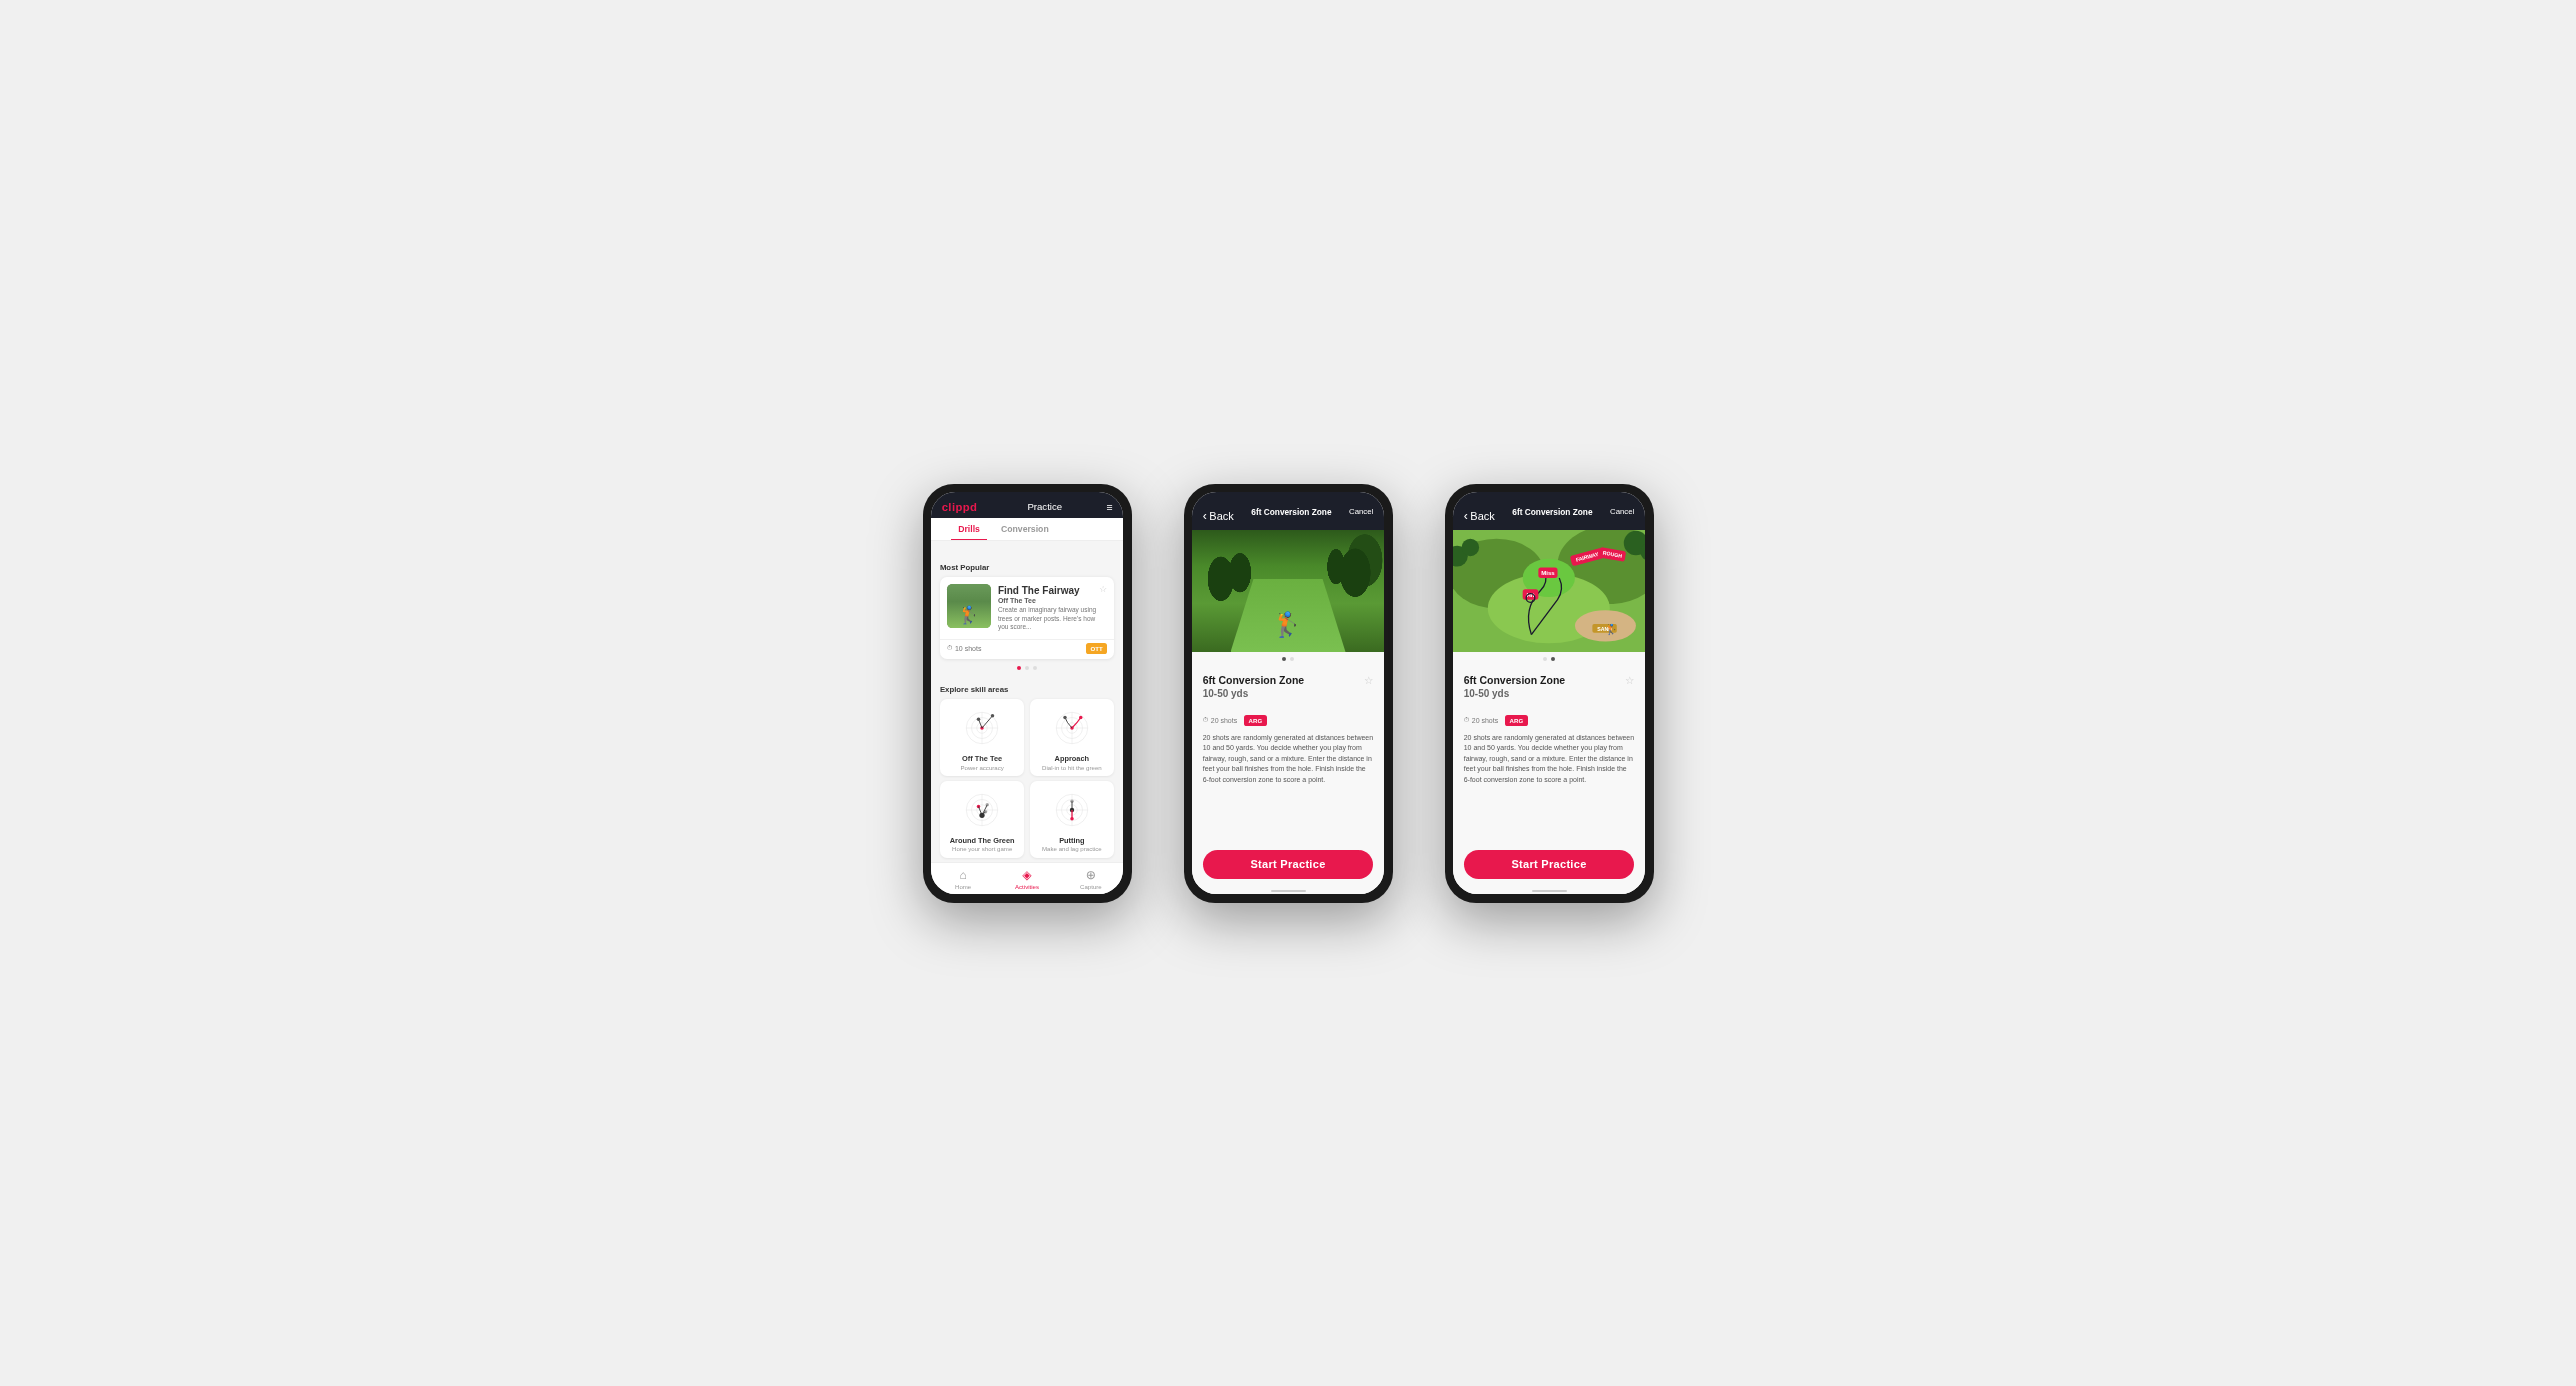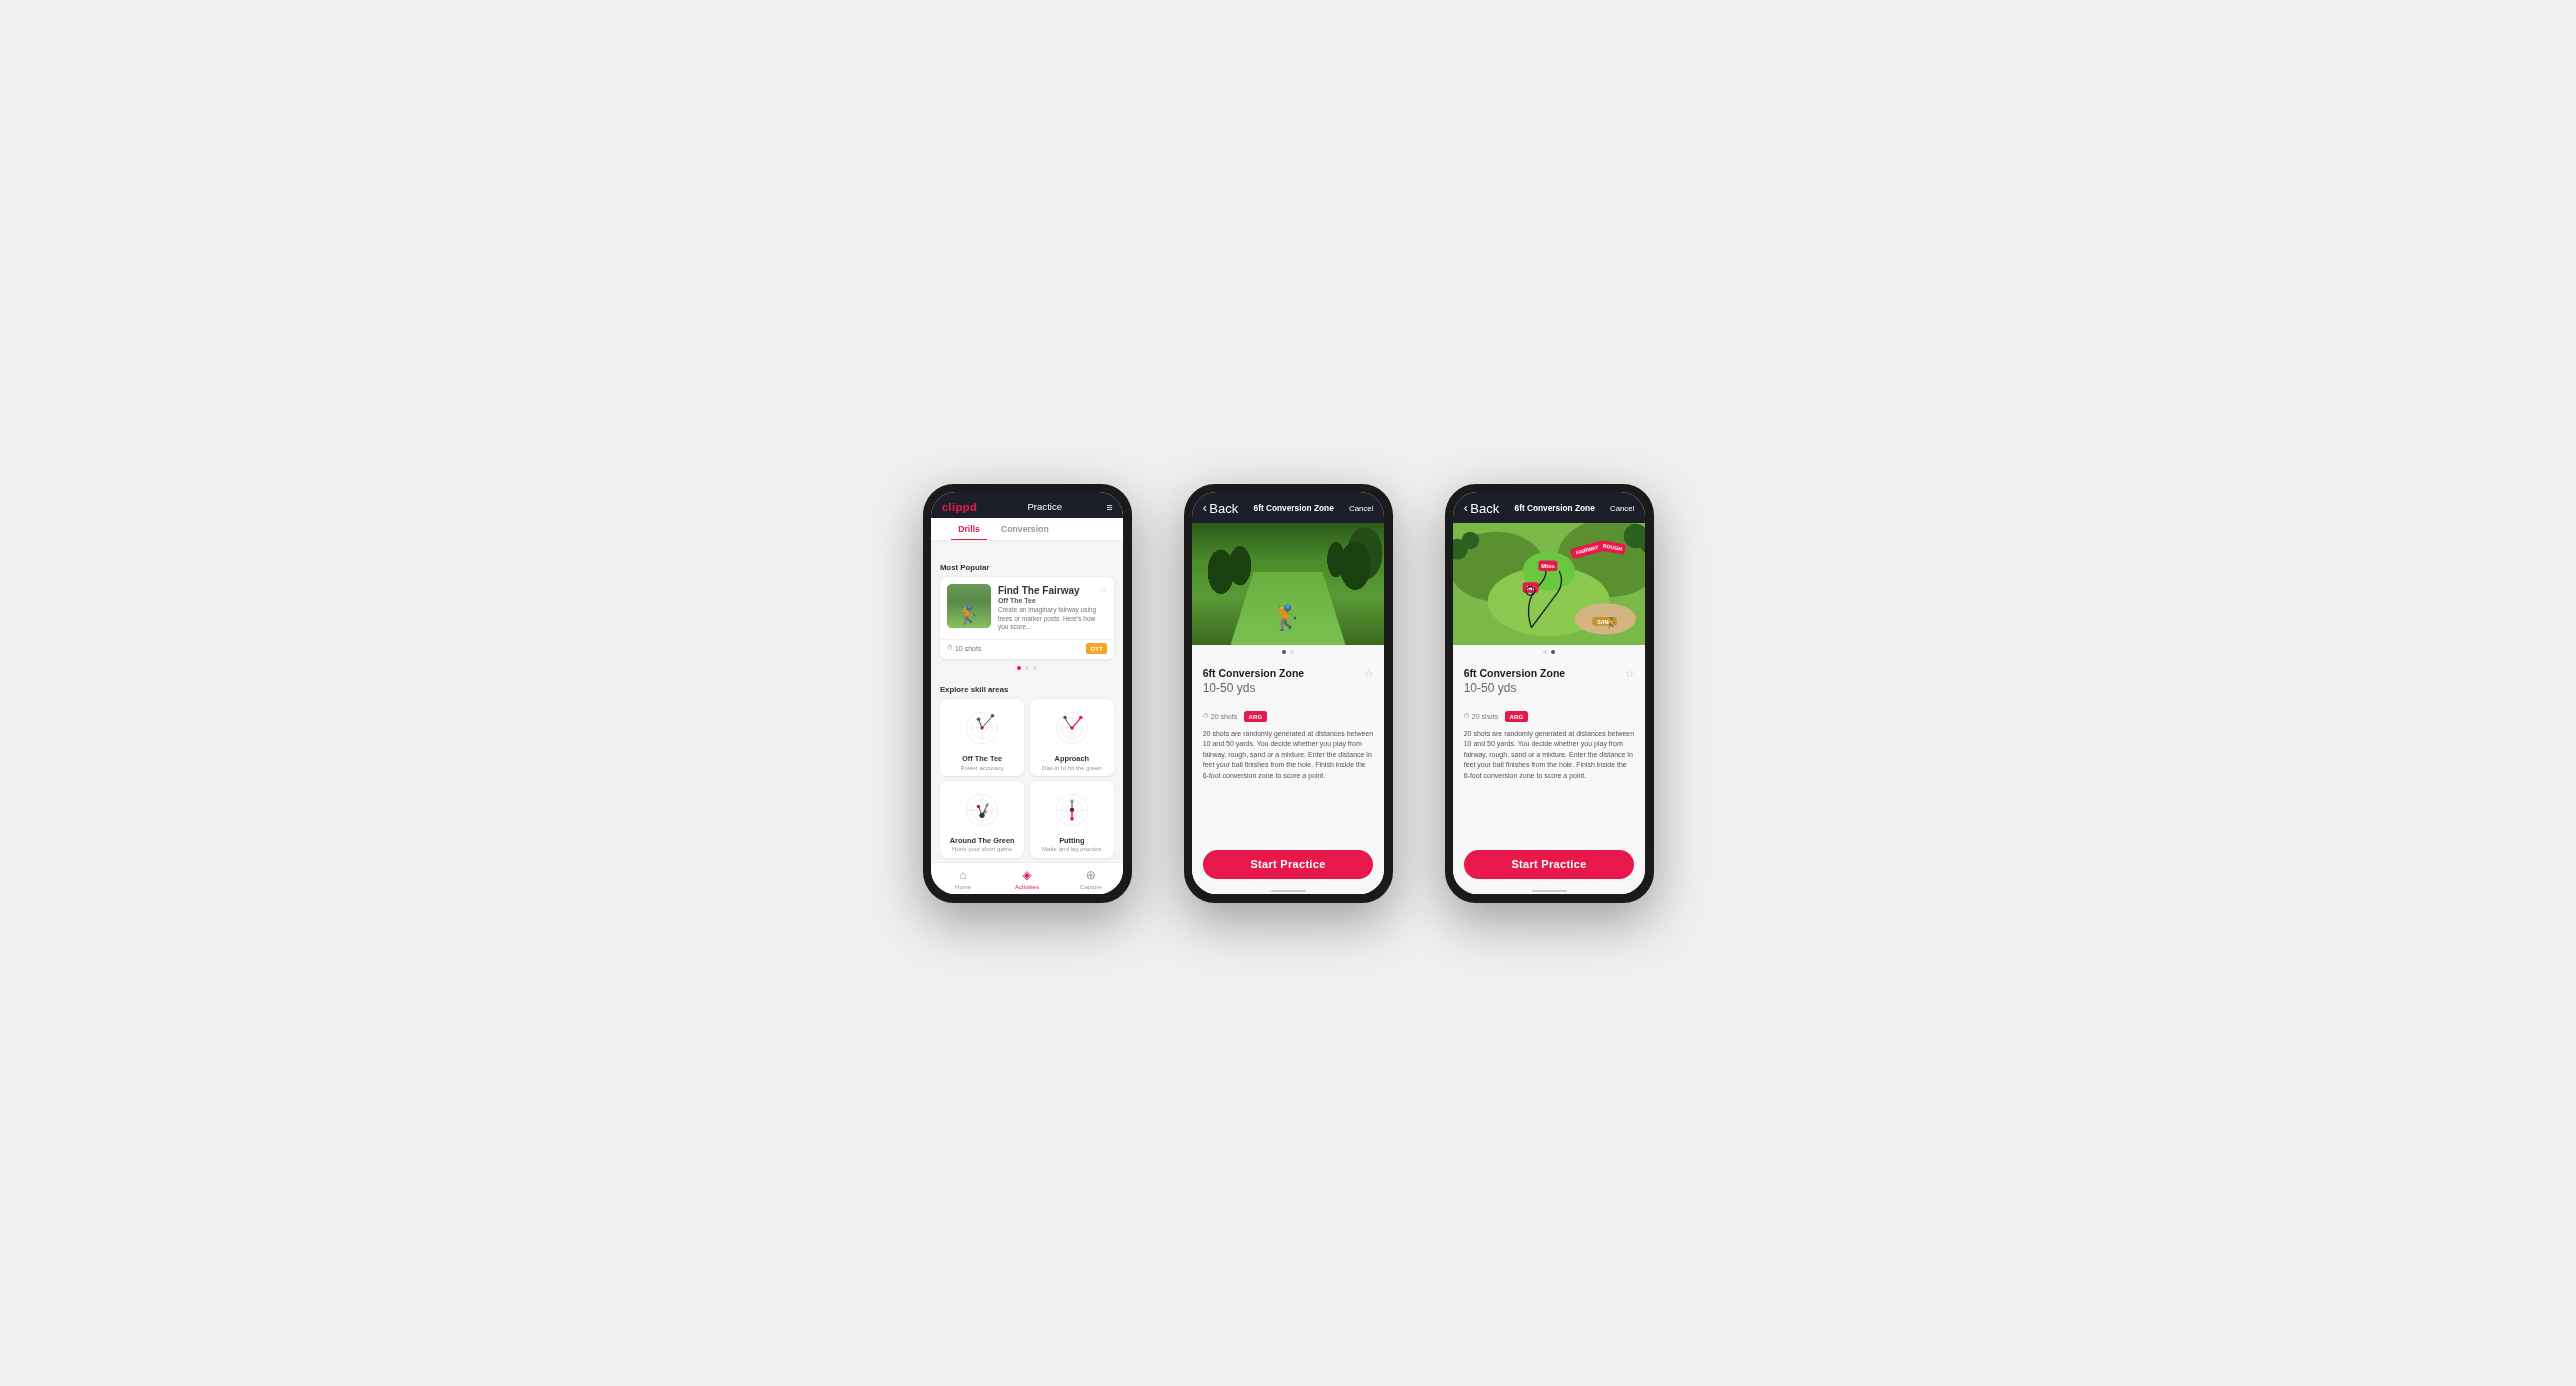--- a/index.html
+++ b/index.html
@@ -311,24 +311,25 @@
     .p2-header {
       background: #1c1f2a;
       padding: 8.7px 10.5px 7px;
       display: flex;
       justify-content: space-between;
       align-items: center;
     }
 
     .p2-back {
       color: #fff;
-      font-size: 13px;
+      font-size: 11px;
       display: flex;
       align-items: center;
       gap: 2.6px;
+      margin-top: 8px;
     }
 
     .p2-back::before {
       content: '‹';
       font-size: 12.2px;
     }
 
     .p2-title {
       color: #fff;
       font-size: 8.3px;
@@ -402,23 +403,24 @@
       font-weight: 800;
       color: #1a1a1a;
     }
 
     .fav-star {
       color: #ccc;
       font-size: 10.5px;
     }
 
     .drill-range {
-      font-size: 12px;
+      font-size: 10px;
       color: #666;
       margin-bottom: 16px;
+      font-weight: bold;
     }
 
     .drill-meta {
       display: flex;
       align-items: center;
       gap: 7px;
       margin-bottom: 7px;
     }
 
     .shots-info {

